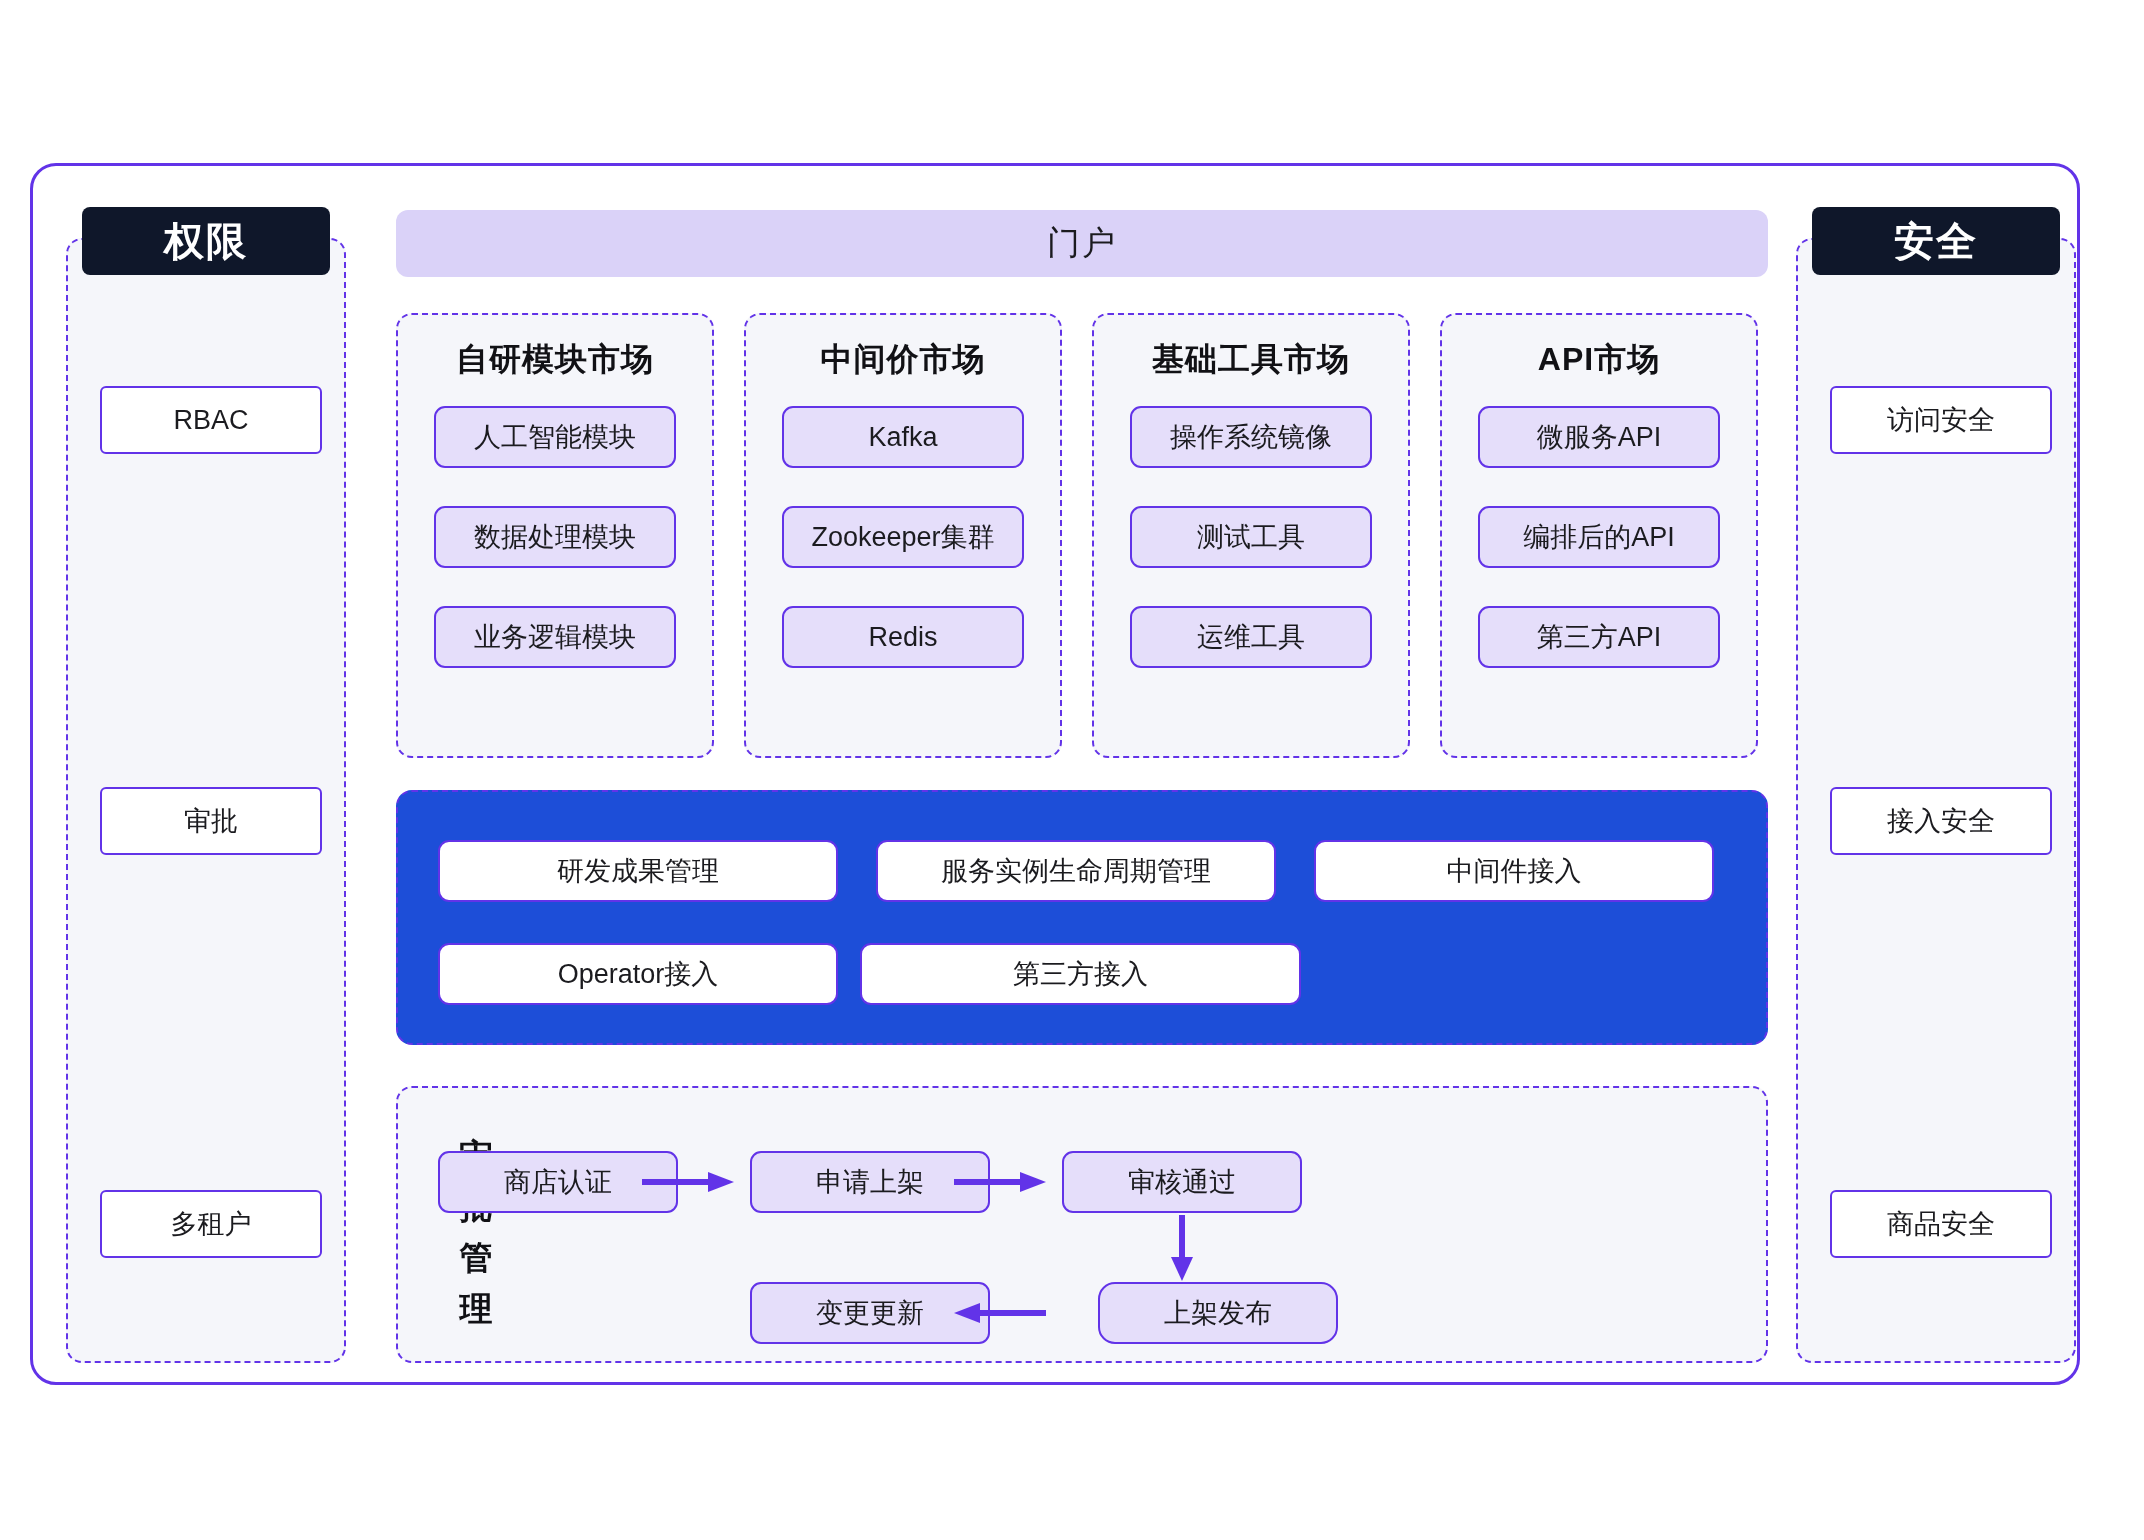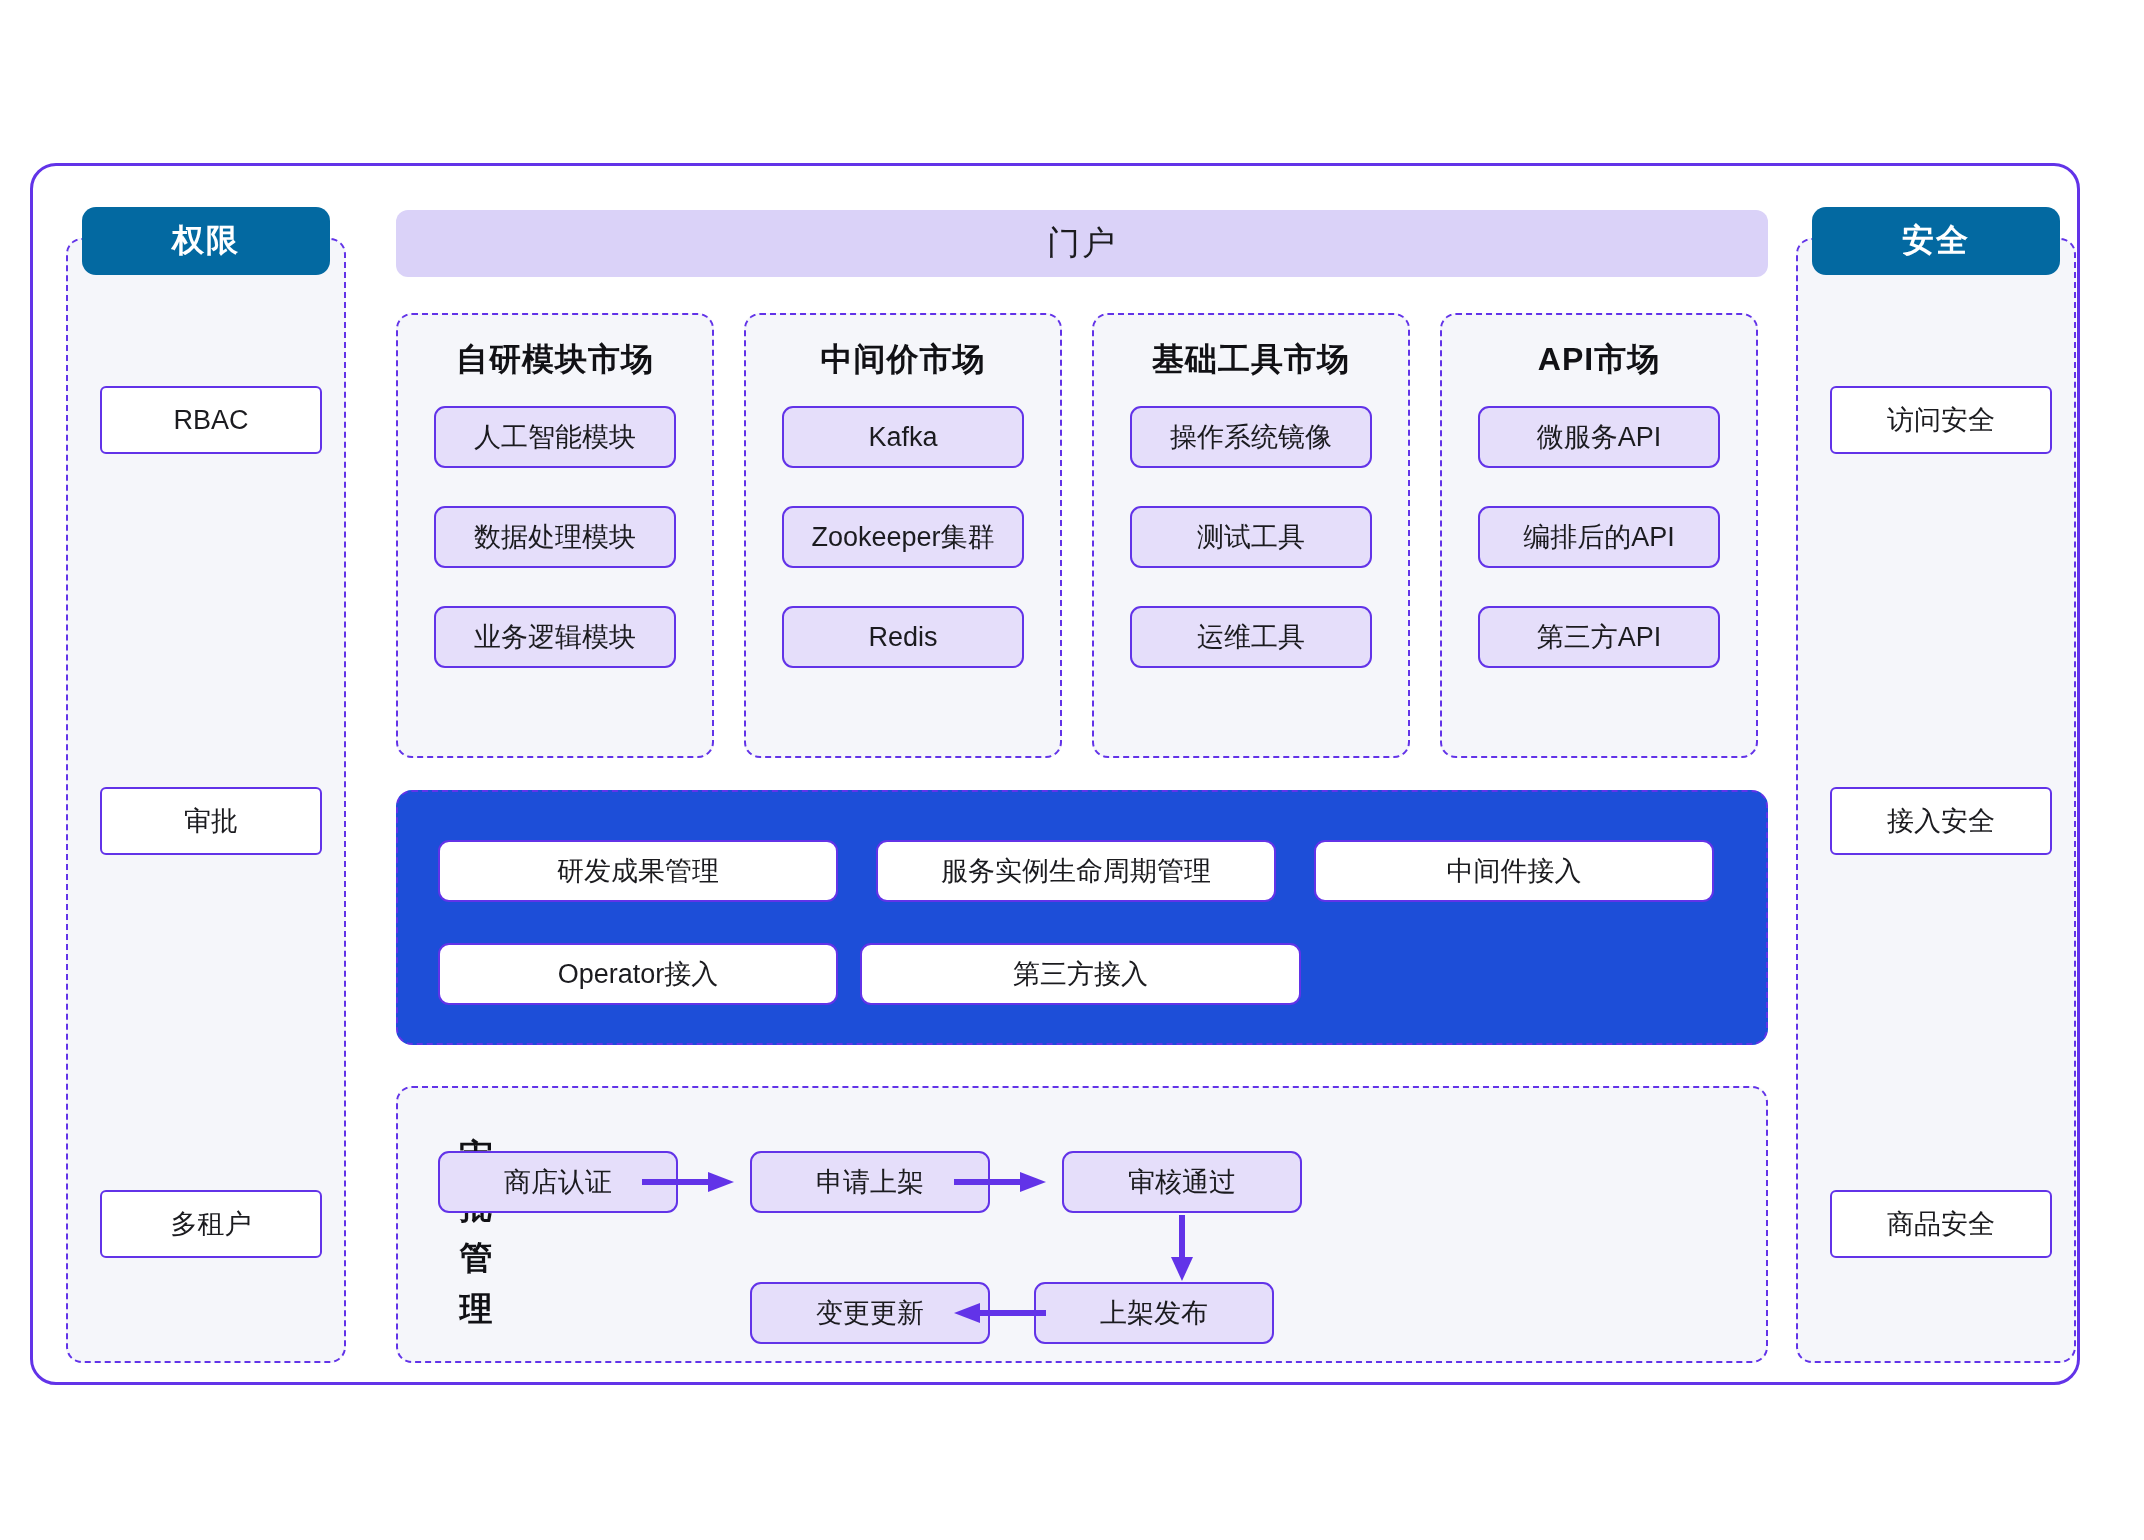--- a/index.html
+++ b/index.html
@@ -41,24 +41,24 @@
     background: #F5F6FA;
   }
   .side-col.left  { left: 66px; }
   .side-col.right { left: 1796px; }
 
   .col-badge {
     position: absolute;
     top: 207px;
     width: 248px;
     height: 68px;
-    background: #0369a1;
-    border-radius: 14px;
+    background: #0f172a;
+    border-radius: 8px;
     color: #ffffff;
-    font-size: 32px;
+    font-size: 40px;
     font-weight: bold;
     display: flex;
     align-items: center;
     justify-content: center;
     letter-spacing: 2px;
     z-index: 5;
   }
   .col-badge.left  { left: 82px; }
   .col-badge.right { left: 1812px; }
 
@@ -210,21 +210,21 @@
     box-sizing: border-box;
     display: flex;
     align-items: center;
     justify-content: center;
     font-size: 27px;
     color: #1b1b1f;
   }
   .flow-node.n0 { left: 40px;  top: 63px; }
   .flow-node.n1 { left: 352px; top: 63px; }
   .flow-node.n2 { left: 664px; top: 63px; }
-  .flow-node.n3 { left: 636px; top: 194px; }
+  .flow-node.n3 { left: 700px; top: 194px; border-radius: 17px; }
   .flow-node.n4 { left: 352px; top: 194px; }
 
   .arrow {
     position: absolute;
   }
   .arrow-h {
     height: 22px;
     width: 92px;
   }
   .arrow-h.a0 { left: 244px; top: 83px; }

